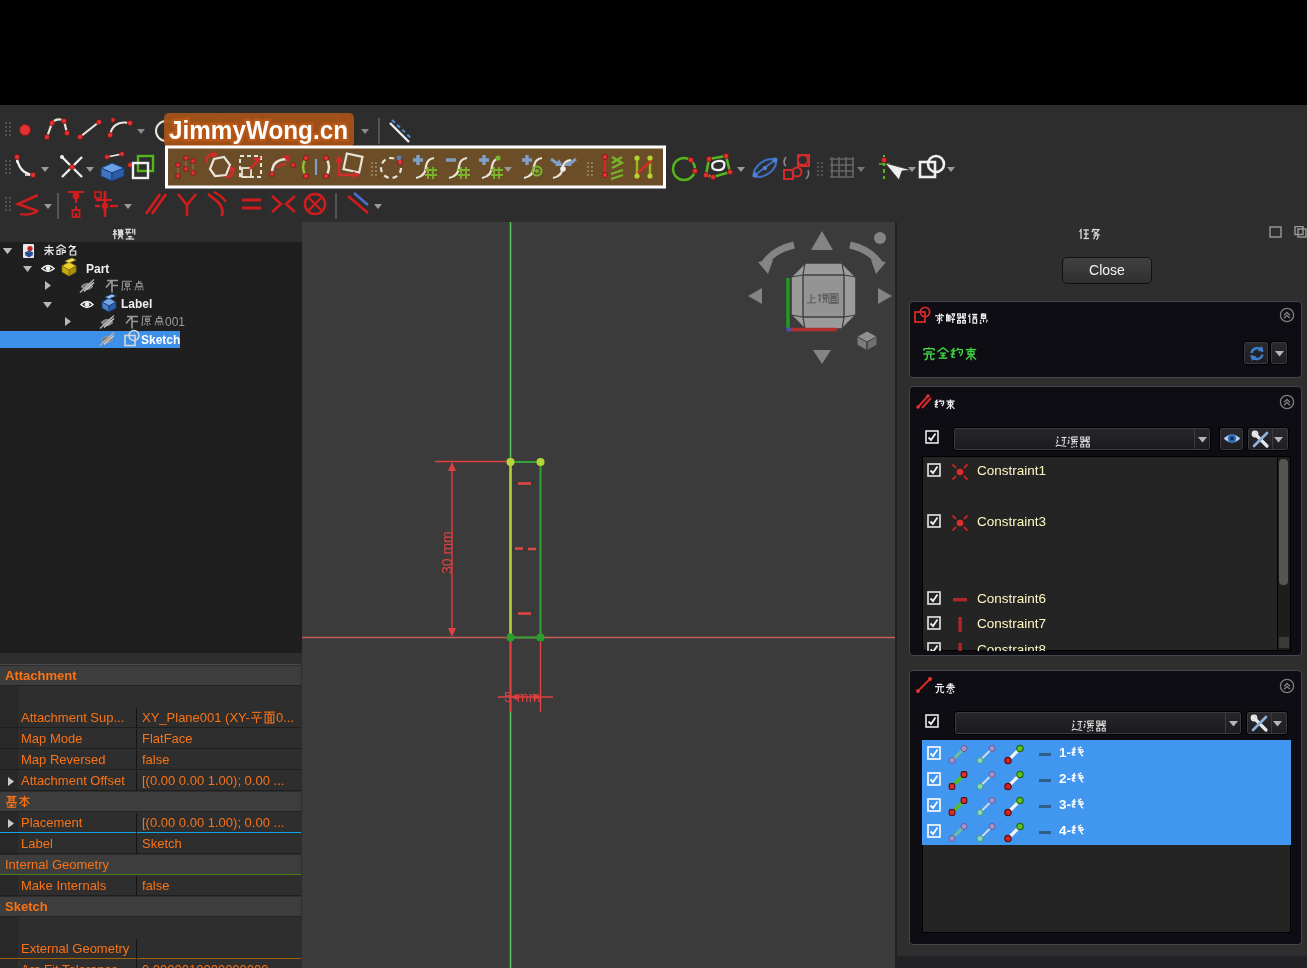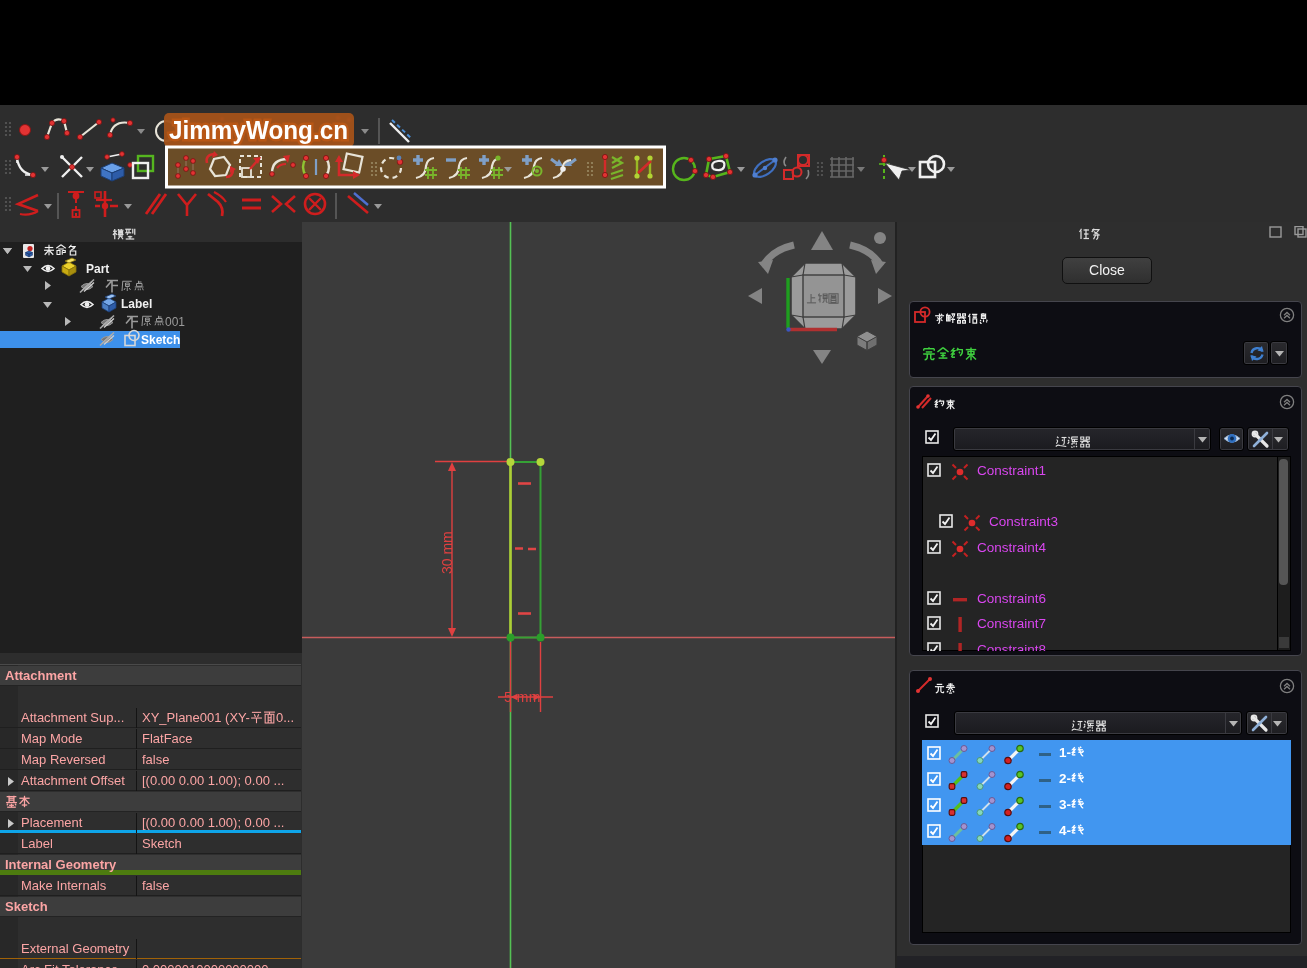--- a/index.html
+++ b/index.html
@@ -580,21 +580,21 @@
         <path d="M102 84.5 L112 75.5 M104 85.5 L114 76.5" stroke="#cfcfcf" stroke-width="1.3"></path>
         <path d="M100 86.5 L114 73.5" stroke="#aaa" stroke-width="1.6"></path>
         <path d="M127 74.5 H138 M132 74.5 L126 81.5 M132 74.5 L132 86.5 M132 79.5 L138 79.5" stroke="#9a9a9a" stroke-width="1.6" fill="none"></path>
         <path d="M101 97.5 Q107 91.5 113 97.5 Q107 103.5 101 97.5 Z" fill="#777" stroke="#999" stroke-width="1"></path>
         <path d="M102 101.5 L112 92.5 M104 102.5 L114 93.5" stroke="#cfcfcf" stroke-width="1.3"></path>
         <path d="M100 103.5 L114 90.5" stroke="#aaa" stroke-width="1.6"></path>
         <rect x="125" y="93.5" width="10" height="10" fill="none" stroke="#d8d8d8" stroke-width="1.6"></rect>
         <circle cx="134" cy="93.5" r="5" fill="none" stroke="#d8d8d8" stroke-width="1.6"></circle>
       </svg>
 </div>
-<div class="abs" style="left:0;top:664px;width:301px;height:304px;background:#2e2e2e;font-size:13px;color:#fca5a5;border-top:1px solid #4a4a4a">
+<div class="abs" style="left:0;top:664px;width:301px;height:304px;background:#2e2e2e;font-size:13px;color:#f97316;border-top:1px solid #4a4a4a">
       <div class="abs" style="left:0;top:0;width:18px;height:304px;background:#282828"></div>
       <div class="abs" style="left:0;top:1px;width:301px;height:20px;background:#3d3d3d;border-bottom:1px solid #232323;font-weight:bold">
         <span style="position:absolute;left:5px;top:2px">Attachment</span>
       </div>
       <div class="abs" style="left:0;top:43px;width:301px;height:20px;border-bottom:1px solid #1f1f1f">
         <span style="position:absolute;left:21px;top:2px">Attachment Sup...</span>
         <span style="position:absolute;left:142px;top:2px">XY_Plane001 (XY-<svg class="zh" style="width:13px;height:13px;vertical-align:-2px" fill="none" stroke="currentColor" stroke-width="8">
             <use href="#u5e73"></use>
           </svg><svg class="zh" style="width:13px;height:13px;vertical-align:-2px" fill="none" stroke="currentColor" stroke-width="8">
             <use href="#u9762"></use>
@@ -619,34 +619,34 @@
         <span style="position:absolute;left:142px;top:2px">[(0.00 0.00 1.00); 0.00 ...</span>
         <span style="position:absolute;left:136px;top:0;width:1px;height:20px;background:#141414"></span>
       </div>
       <div class="abs" style="left:0;top:127px;width:301px;height:20px;background:#3d3d3d;border-bottom:1px solid #232323;font-weight:bold">
         <span style="position:absolute;left:5px;top:2px"><svg class="zh" style="width:13px;height:13px;vertical-align:-2px" fill="none" stroke="currentColor" stroke-width="9.5">
             <use href="#u57fa"></use>
           </svg><svg class="zh" style="width:13px;height:13px;vertical-align:-2px" fill="none" stroke="currentColor" stroke-width="9.5">
             <use href="#u672c"></use>
           </svg></span>
       </div>
-      <div class="abs" style="left:0;top:148px;width:301px;height:20px;border-bottom:3px solid #0ea5e9">
+      <div class="abs" style="left:0;top:148px;width:301px;height:20px;border-bottom:1px solid #0ea5e9">
         <svg style="position:absolute;left:7px;top:6px" width="8" height="10">
           <path d="M1 0 v9 l6-4.5 Z" fill="#c9c9c9"></path>
         </svg>
         <span style="position:absolute;left:21px;top:2px">Placement</span>
         <span style="position:absolute;left:142px;top:2px">[(0.00 0.00 1.00); 0.00 ...</span>
         <span style="position:absolute;left:136px;top:0;width:1px;height:20px;background:#141414"></span>
       </div>
       <div class="abs" style="left:0;top:169px;width:301px;height:20px;border-bottom:1px solid #1f1f1f">
         <span style="position:absolute;left:21px;top:2px">Label</span>
         <span style="position:absolute;left:142px;top:2px">Sketch</span>
         <span style="position:absolute;left:136px;top:0;width:1px;height:20px;background:#141414"></span>
       </div>
-      <div class="abs" style="left:0;top:190px;width:301px;height:20px;background:#3d3d3d;border-bottom:5px solid #4d7c0f;font-weight:bold">
+      <div class="abs" style="left:0;top:190px;width:301px;height:20px;background:#3d3d3d;border-bottom:1px solid #4d7c0f;font-weight:normal">
         <span style="position:absolute;left:5px;top:2px">Internal Geometry</span>
       </div>
       <div class="abs" style="left:0;top:211px;width:301px;height:20px;border-bottom:1px solid #1f1f1f">
         <span style="position:absolute;left:21px;top:2px">Make Internals</span>
         <span style="position:absolute;left:142px;top:2px">false</span>
         <span style="position:absolute;left:136px;top:0;width:1px;height:20px;background:#141414"></span>
       </div>
       <div class="abs" style="left:0;top:232px;width:301px;height:20px;background:#3d3d3d;border-bottom:1px solid #232323;font-weight:bold">
         <span style="position:absolute;left:5px;top:2px">Sketch</span>
       </div>
@@ -814,53 +814,42 @@
         <path d="M3 3 L16 16" stroke="#e8e8e8" stroke-width="3.2" stroke-linecap="round"></path>
         <path d="M16 3 L3 16" stroke="#8fb0d8" stroke-width="2.6" stroke-linecap="round"></path>
         <circle cx="4" cy="4" r="2.6" fill="none" stroke="#e8e8e8" stroke-width="1.6"></circle>
       </svg>
       <div class="abs" style="right:15px;top:0;width:1px;height:21px;background:#3a3a40"></div>
       <svg class="abs" style="right:3px;top:8px" width="12" height="8">
         <path d="M1 1 h9 l-4.5 5.5 Z" fill="#b5b5b5"></path>
       </svg>
     </div>
 <div class="abs" style="left:922px;top:456px;width:369px;height:195px;background:#242424;border:1px solid #000;overflow:hidden;font-size:13.5px;color:#f0f0f0;font-weight:500"></div>
-<div class="abs" style="left:922px;top:456px;width:369px;height:195px;overflow:hidden;font-size:13.5px;color:#d946ef">
+<div class="abs" style="left:922px;top:456px;width:369px;height:195px;overflow:hidden;font-size:13.5px;color:#fef9c3">
       <div class="abs" style="left:0;top:4px;width:369px;height:25px">
         <svg style="position:absolute;left:5px;top:3px" width="14" height="14">
           <rect x="1" y="1" width="12" height="12" fill="none" stroke="#e8e8e8" stroke-width="1.6"></rect>
           <path d="M3.5 7.5 L6 10 L10.5 3.5" fill="none" stroke="#f2f2f2" stroke-width="1.8"></path>
         </svg>
         <svg style="position:absolute;left:27px;top:1px" width="22" height="22">
           <path d="M3.5 3.5 L7 7 M18.5 3.5 L15 7 M3.5 18.5 L7 15 M18.5 18.5 L15 15" stroke="#c22121" stroke-width="2"></path>
           <circle cx="11" cy="11" r="3.3" fill="#dd2c2c"></circle>
         </svg>
         <span style="position:absolute;left:55px;top:3px">Constraint1</span>
       </div>
-      <div class="abs" style="left:12px;top:55.0px;width:343px;height:25px">
+      <div class="abs" style="left:0;top:55.0px;width:343px;height:25px">
         <svg style="position:absolute;left:5px;top:3px" width="14" height="14">
           <rect x="1" y="1" width="12" height="12" fill="none" stroke="#e8e8e8" stroke-width="1.6"></rect>
           <path d="M3.5 7.5 L6 10 L10.5 3.5" fill="none" stroke="#f2f2f2" stroke-width="1.8"></path>
         </svg>
         <svg style="position:absolute;left:27px;top:1px" width="22" height="22">
           <path d="M3.5 3.5 L7 7 M18.5 3.5 L15 7 M3.5 18.5 L7 15 M18.5 18.5 L15 15" stroke="#c22121" stroke-width="2"></path>
           <circle cx="11" cy="11" r="3.3" fill="#dd2c2c"></circle>
         </svg>
         <span style="position:absolute;left:55px;top:3px">Constraint3</span>
-      </div>
-      <div class="abs" style="left:0;top:80.5px;width:369px;height:25px">
-        <svg style="position:absolute;left:5px;top:3px" width="14" height="14">
-          <rect x="1" y="1" width="12" height="12" fill="none" stroke="#e8e8e8" stroke-width="1.6"></rect>
-          <path d="M3.5 7.5 L6 10 L10.5 3.5" fill="none" stroke="#f2f2f2" stroke-width="1.8"></path>
-        </svg>
-        <svg style="position:absolute;left:27px;top:1px" width="22" height="22">
-          <path d="M3.5 3.5 L7 7 M18.5 3.5 L15 7 M3.5 18.5 L7 15 M18.5 18.5 L15 15" stroke="#c22121" stroke-width="2"></path>
-          <circle cx="11" cy="11" r="3.3" fill="#dd2c2c"></circle>
-        </svg>
-        <span style="position:absolute;left:55px;top:3px">Constraint4</span>
       </div>
       <div class="abs" style="left:0;top:131.5px;width:369px;height:25px">
         <svg style="position:absolute;left:5px;top:3px" width="14" height="14">
           <rect x="1" y="1" width="12" height="12" fill="none" stroke="#e8e8e8" stroke-width="1.6"></rect>
           <path d="M3.5 7.5 L6 10 L10.5 3.5" fill="none" stroke="#f2f2f2" stroke-width="1.8"></path>
         </svg>
         <svg style="position:absolute;left:27px;top:1px" width="22" height="22">
           <rect x="4" y="9" width="14" height="3.4" fill="#b02525"></rect>
         </svg>
         <span style="position:absolute;left:55px;top:3px">Constraint6</span>

